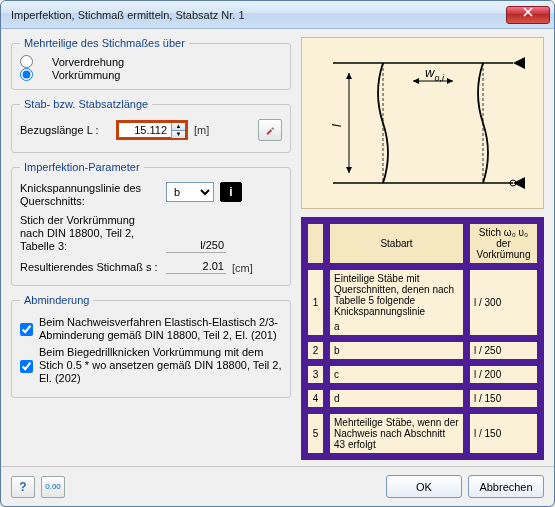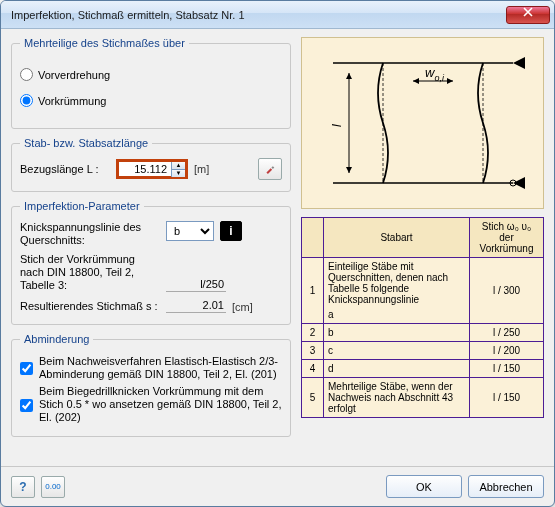--- a/index.html
+++ b/index.html
@@ -50,21 +50,21 @@
     border: 1px solid #c8c8c8;
     border-radius: 3px;
     padding: 6px 8px 8px 8px;
     margin: 0;
   }
   legend {
     color: #15428b;
     padding: 0 4px;
     font-size: 11px;
   }
-  .radio-row { display: flex; align-items: center; gap: 2px; margin: 13px 0; }
+  .radio-row { display: flex; align-items: center; gap: 16px; margin: 0 0; }
   .radio-row input[type=radio] { margin: 0 3px 0 0; }
   .row { display: flex; align-items: center; gap: 6px; margin: 3px 0; }
   .lbl { flex: 0 0 auto; }
   .spinbox {
     display: inline-flex; align-items: stretch;
     border: 3px solid #c2410c; background: #fff;
     height: 20px;
   }
   .spinbox input {
     border: none; outline: none;
@@ -116,27 +116,27 @@
     border: 1px solid #d0c090;
     display: flex; align-items: center; justify-content: center;
   }
   .table-caption { color: #15428b; font-size: 11px; }
   table.din {
     border-collapse: collapse; width: 100%;
     background: #fbf1d8;
     font-size: 10px;
   }
   table.din th, table.din td {
-    border: 1px solid #4c1d95;
+    border: 7px solid #4c1d95;
     padding: 3px 4px;
     vertical-align: middle;
   }
   table.din th { background: #f5e7c0; font-weight: normal; text-align: center; }
   table.din td.num { text-align: center; width: 22px; }
-  table.din td.stich { text-align: center; width: 68px; white-space: nowrap; }
+  table.din td.stich { text-align: left; width: 68px; white-space: nowrap; }
   .footer {
     height: 40px;
     border-top: 1px solid #c8c8c8;
     padding: 6px 10px;
     display: flex; align-items: center; gap: 6px;
   }
   .footer .spacer { flex: 1; }
   .dlg-btn {
     height: 23px; min-width: 76px;
     border: 1px solid #7a9ac0; border-radius: 3px;

